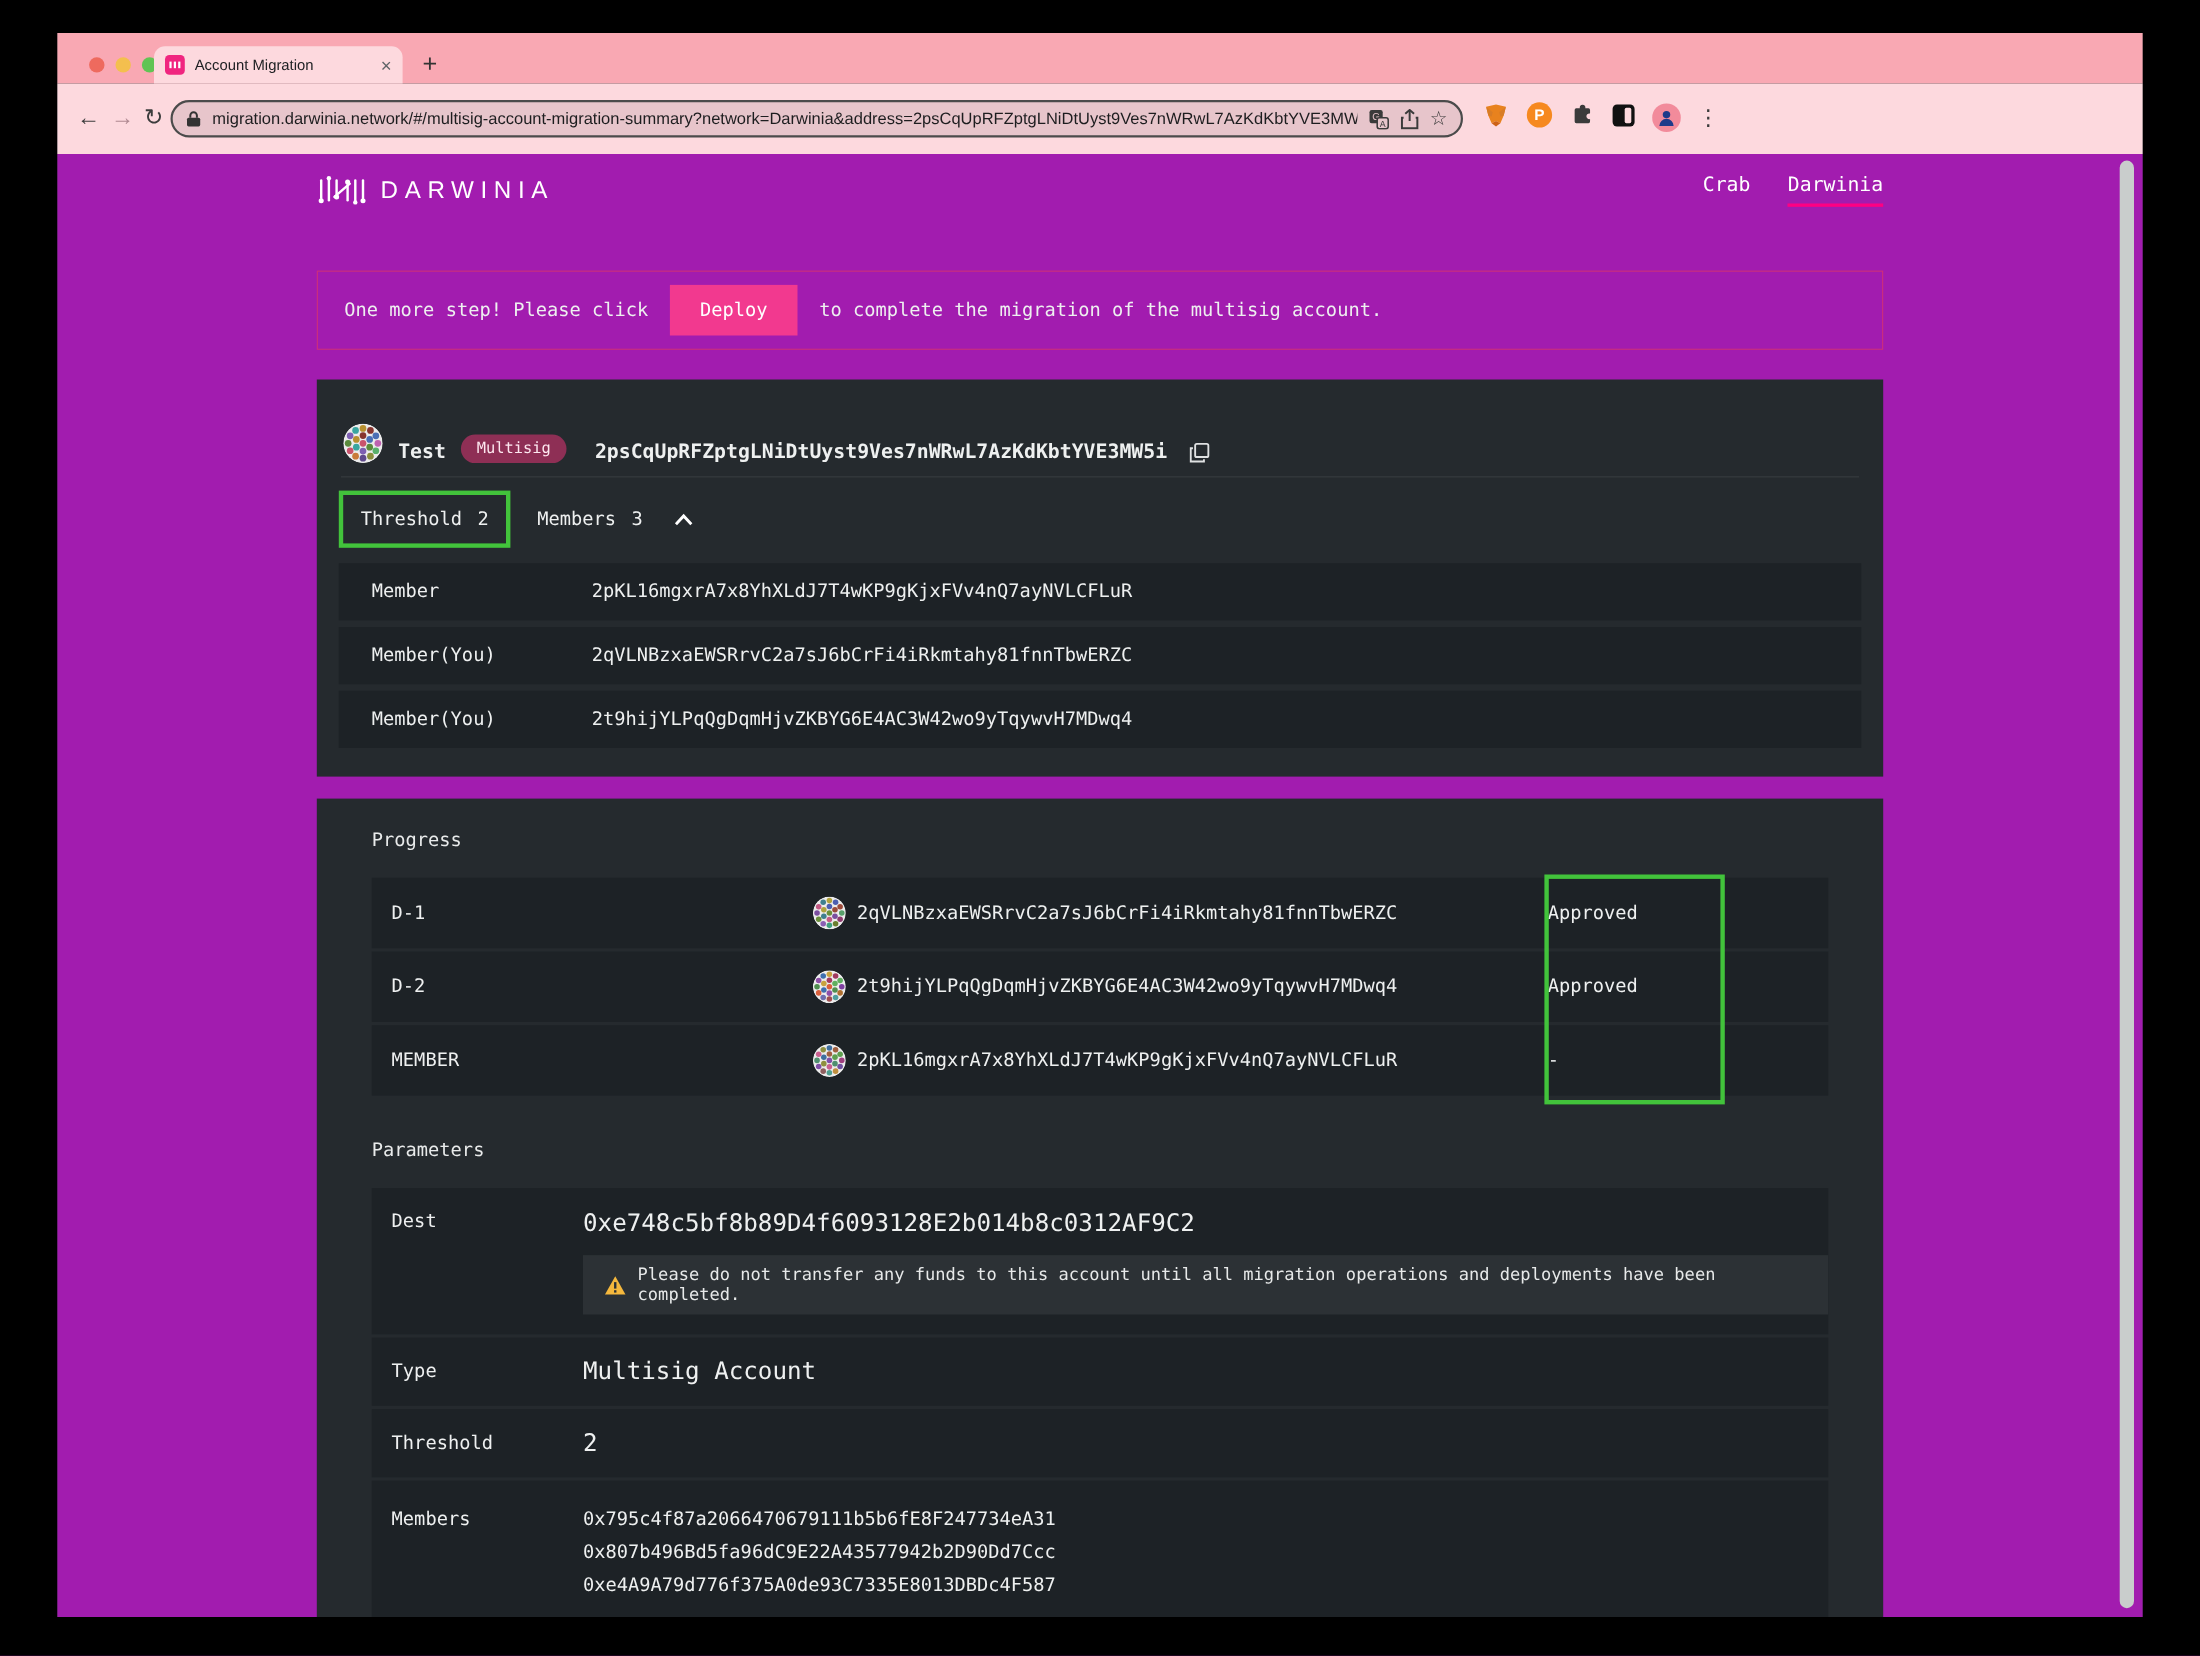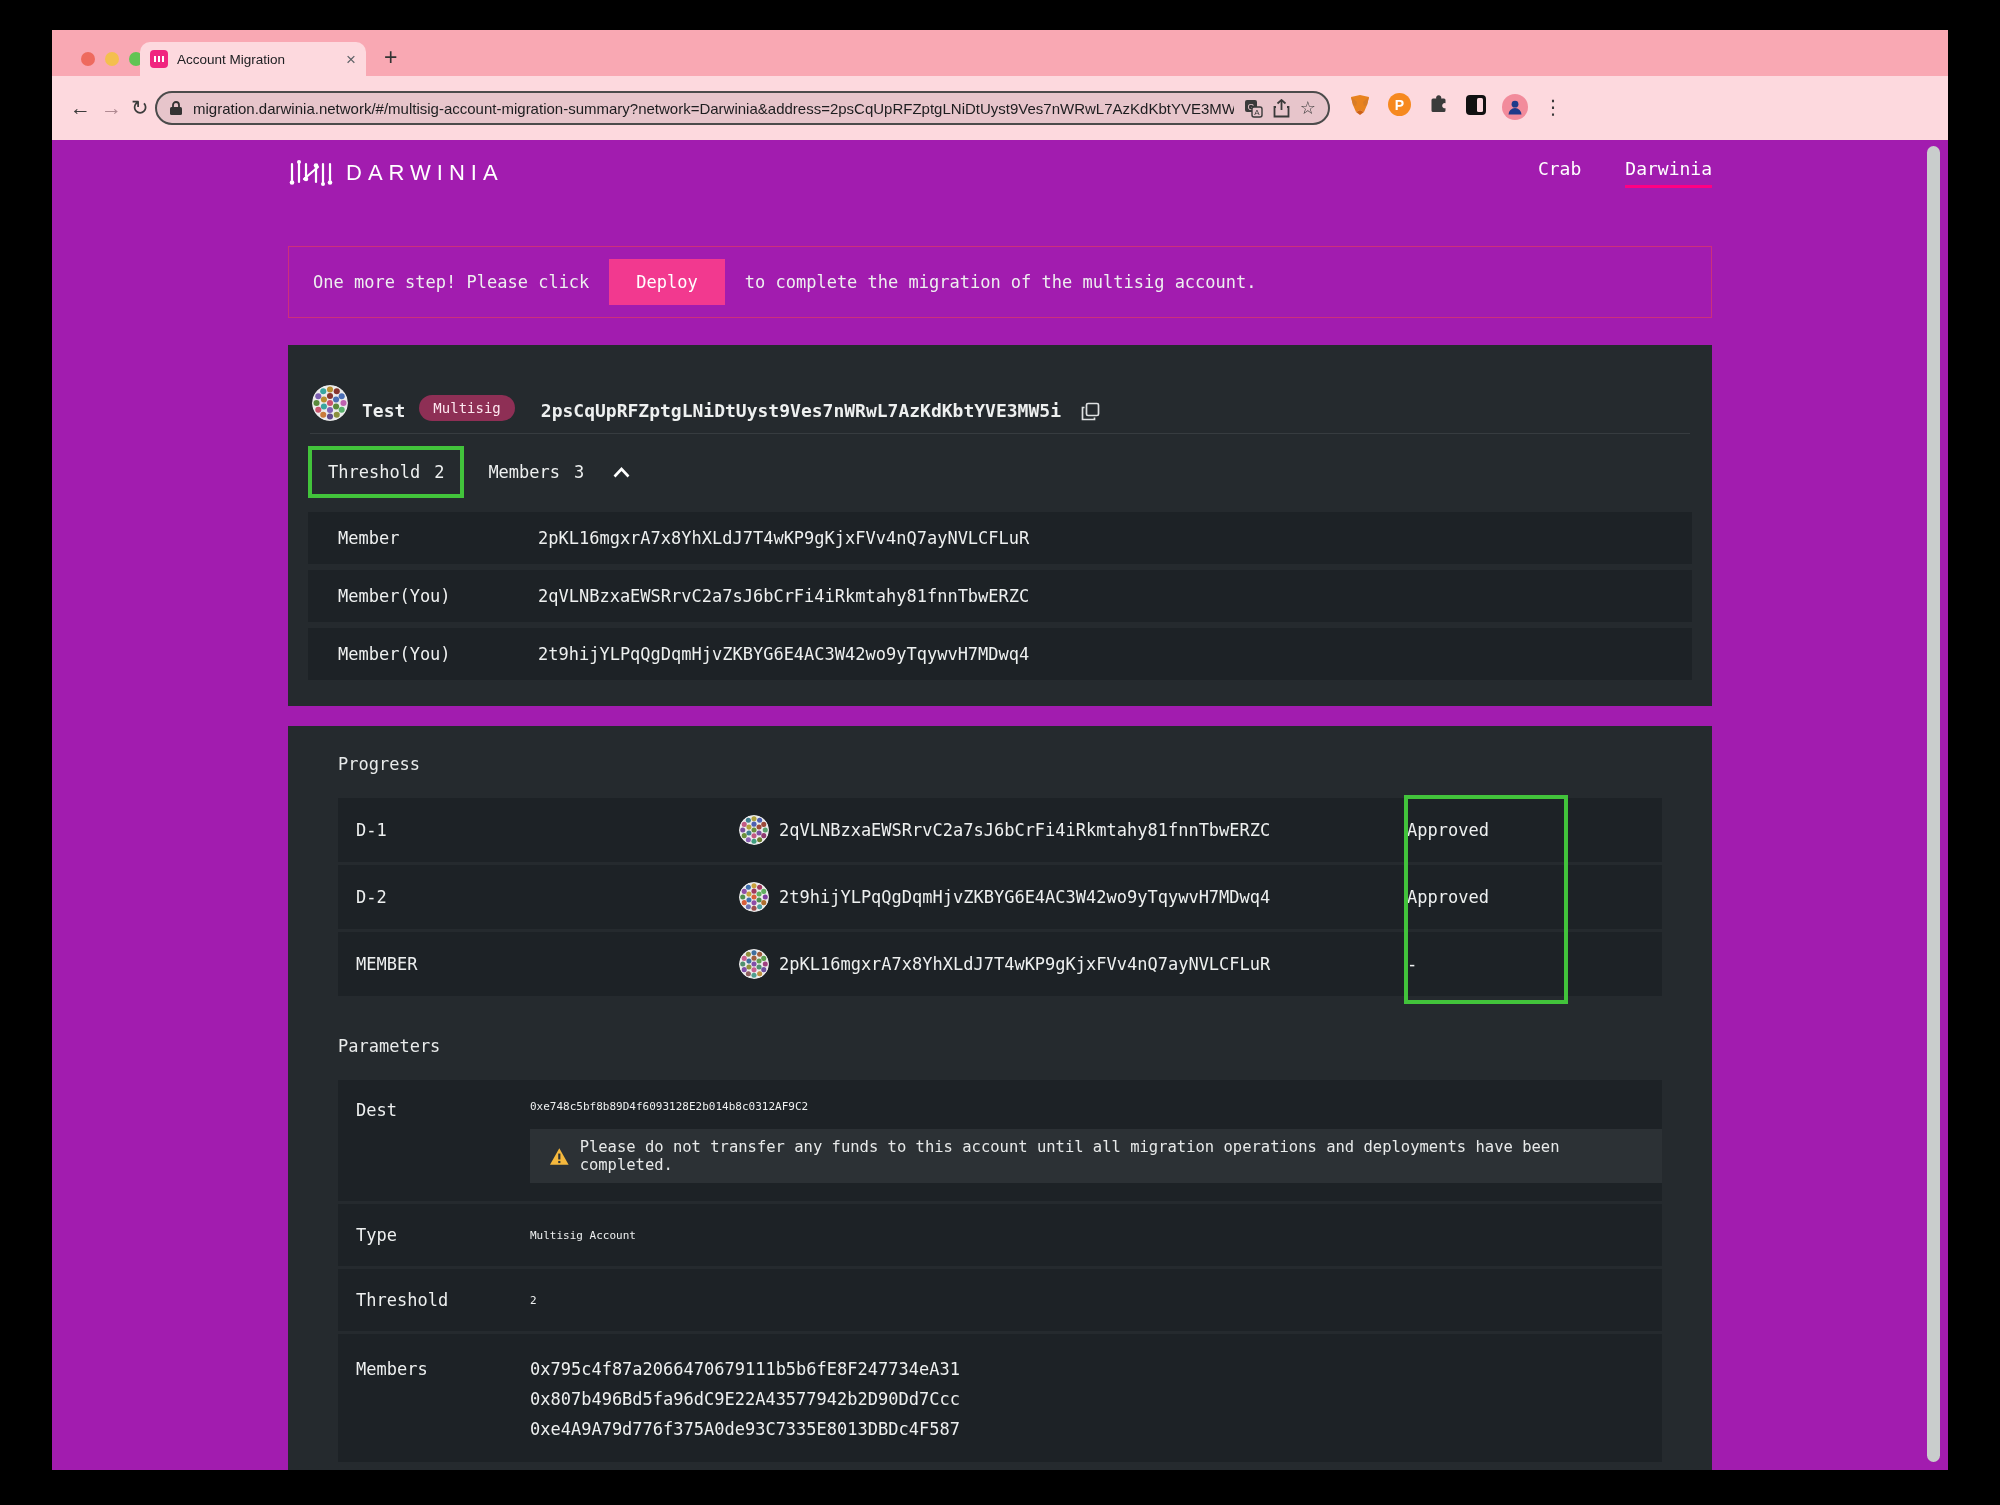--- a/index.html
+++ b/index.html
@@ -33,21 +33,21 @@
   .menu-dots{font-size:20px;color:#3a3a3a;}
 
   
   .page{position:absolute;top:110px;left:0;right:0;bottom:0;background:#a21caf;overflow:hidden;
         font-family:"DejaVu Sans Mono",monospace;color:#eef0f0;}
   .scrollthumb{position:absolute;right:8px;top:6px;width:13px;height:1316px;background:#c9cdcc;border-radius:7px;}
   .container{width:1424px;margin:0 auto;}
   .site-header{height:66px;display:flex;align-items:center;justify-content:space-between;}
   .logo{display:flex;align-items:center;gap:12px;}
   .logo-text{font-family:"Liberation Sans",sans-serif;font-size:22px;letter-spacing:6px;color:#fff;}
-  .nav{display:flex;gap:44px;align-items:center;}
+  .nav{display:flex;gap:34px;align-items:center;}
   .nav-item{font-size:18px;color:#fff;padding-bottom:6px;border-bottom:3px solid transparent;}
   .nav-item.active{border-bottom-color:#FF0083;}
 
   .alert{margin-top:40px;height:72px;border:1px solid #ce2f7b;display:flex;align-items:center;
          padding:0 24px;gap:20px;font-size:17px;box-sizing:border-box;}
   .deploy-btn{background:#f2398f;color:#fff;font-family:inherit;font-size:17px;border:none;
               padding:13px 27px;cursor:pointer;}
 
   .card{background:#252a2e;margin-top:27px;padding:20px;box-sizing:border-box;}
   .acct-row{display:flex;align-items:flex-end;gap:14px;height:56px;padding-left:4px;}
@@ -79,21 +79,21 @@
   .paddr{font-size:17px;}
   .pstatus{width:158px;margin-right:97px;text-align:left;font-size:17px;flex:none;}
   .status-annotation{position:absolute;top:-3px;bottom:-8px;right:94px;width:156px;pointer-events:none;}
 
   .params-title{margin-top:40px;}
   .paramtable{margin-top:24px;}
   .param-row{background:#1d2226;display:flex;align-items:center;min-height:62px;
              padding-left:18px;margin-bottom:3px;}
   .param-row.tall{align-items:flex-start;padding-top:20px;padding-bottom:18px;}
   .param-label{width:174px;font-size:17px;flex:none;}
-  .param-value{font-size:11px;}
+  .param-value{font-size:22px;}
   .warn-strip{margin-top:16px;display:inline-flex;align-items:center;gap:10px;background:#2c3135;
               padding:9px 19px;font-size:15.5px;color:#e7e9e9;}
   .member-lines div{font-size:17px;line-height:30px;}
 </style>
 </head>
 <body>
 
 <div class="stage">
   <div class="window">
 

